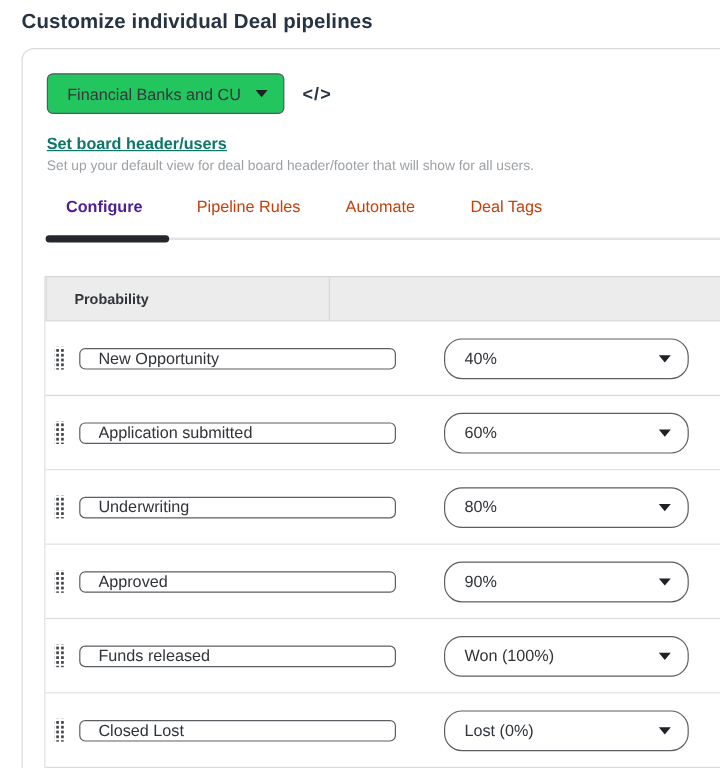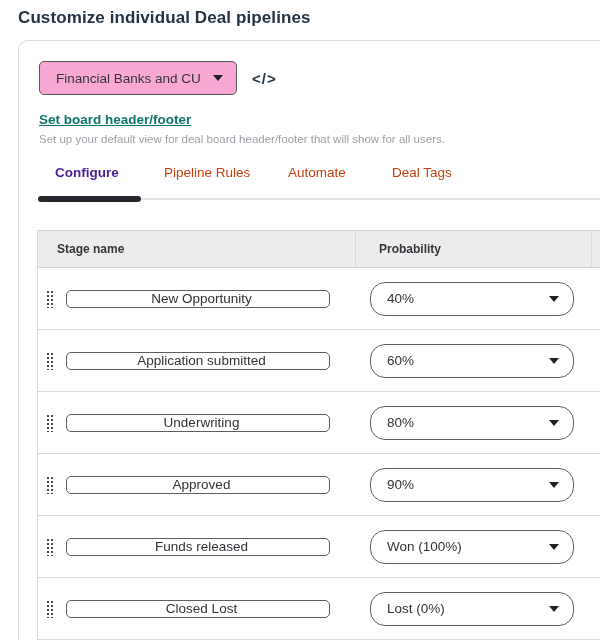--- a/index.html
+++ b/index.html
@@ -1,28 +1,28 @@
 <!DOCTYPE html>
 <html><head>
 <meta charset="utf-8">
 <style>
-  * { margin:0; padding:0; box-sizing:border-box;text-align:center; }
+  * { margin:0; padding:0; box-sizing:border-box; }
   html,body { width:600px; height:640px; overflow:hidden; background:#ffffff;
     font-family:"Liberation Sans","DejaVu Sans",sans-serif; }
 
   .page-title { position:absolute; left:18px; top:8px; font-size:17px; font-weight:700;
     color:#253342; letter-spacing:.1px; }
 
   .panel { position:absolute; left:18px; top:40px; width:640px; height:660px;
     border:1px solid #d8dadc; border-radius:10px; background:#fff; }
 
   
   .selector-row { position:absolute; left:20px; top:20px; display:flex; align-items:center; }
   .pipeline-select { width:198px; height:34px; border:1px solid #55585c; border-radius:5px;
-    background:#f9a8d4; display:flex; align-items:center; justify-content:space-between;
+    background:#22c55e; display:flex; align-items:center; justify-content:space-between;
     padding:0 13px 0 16px; cursor:pointer; }
   .pipeline-select .val { font-size:13.5px; color:#33363b; }
   .caret { width:0; height:0; border-left:5px solid transparent; border-right:5px solid transparent;
     border-top:6px solid #1e2126; }
   .code-icon { margin-left:15px; font-size:15px; font-weight:700; color:#253342;
     letter-spacing:1px; cursor:pointer; }
 
   
   .board-link { position:absolute; left:20px; top:71px; font-size:13.5px; font-weight:700;
     color:#0e7668; text-decoration:underline; cursor:pointer; }
@@ -71,35 +71,34 @@
 <div class="panel">
 
   <div class="selector-row">
     <div class="pipeline-select">
       <span class="val">Financial Banks and CU</span>
       <span class="caret"></span>
     </div>
     <span class="code-icon">&lt;/&gt;</span>
   </div>
 
-  <a class="board-link">Set board header/footer</a>
+  <a class="board-link">Set board header/users</a>
   <div class="board-desc">Set up your default view for deal board header/footer that will show for all users.</div>
 
   <div class="tabs">
     <span class="tab tab-configure active">Configure</span>
     <span class="tab tab-pipeline-rules">Pipeline Rules</span>
     <span class="tab tab-automate">Automate</span>
     <span class="tab tab-deal-tags">Deal Tags</span>
     <span class="tabs-rule"></span>
     <span class="tabs-active-bar"></span>
   </div>
 
   <div class="stage-table">
     <div class="thead">
-      <div class="th th-stage">Stage name</div>
       <div class="th th-probability">Probability</div>
       <div class="th-extra"></div>
     </div>
     <div id="rows-container">
   <div class="row">
     <span class="drag-handle"></span>
     <input class="stage-input" value="New Opportunity" style="">
     <div class="prob-select">
       <span class="val">40%</span>
       <span class="caret"></span>

